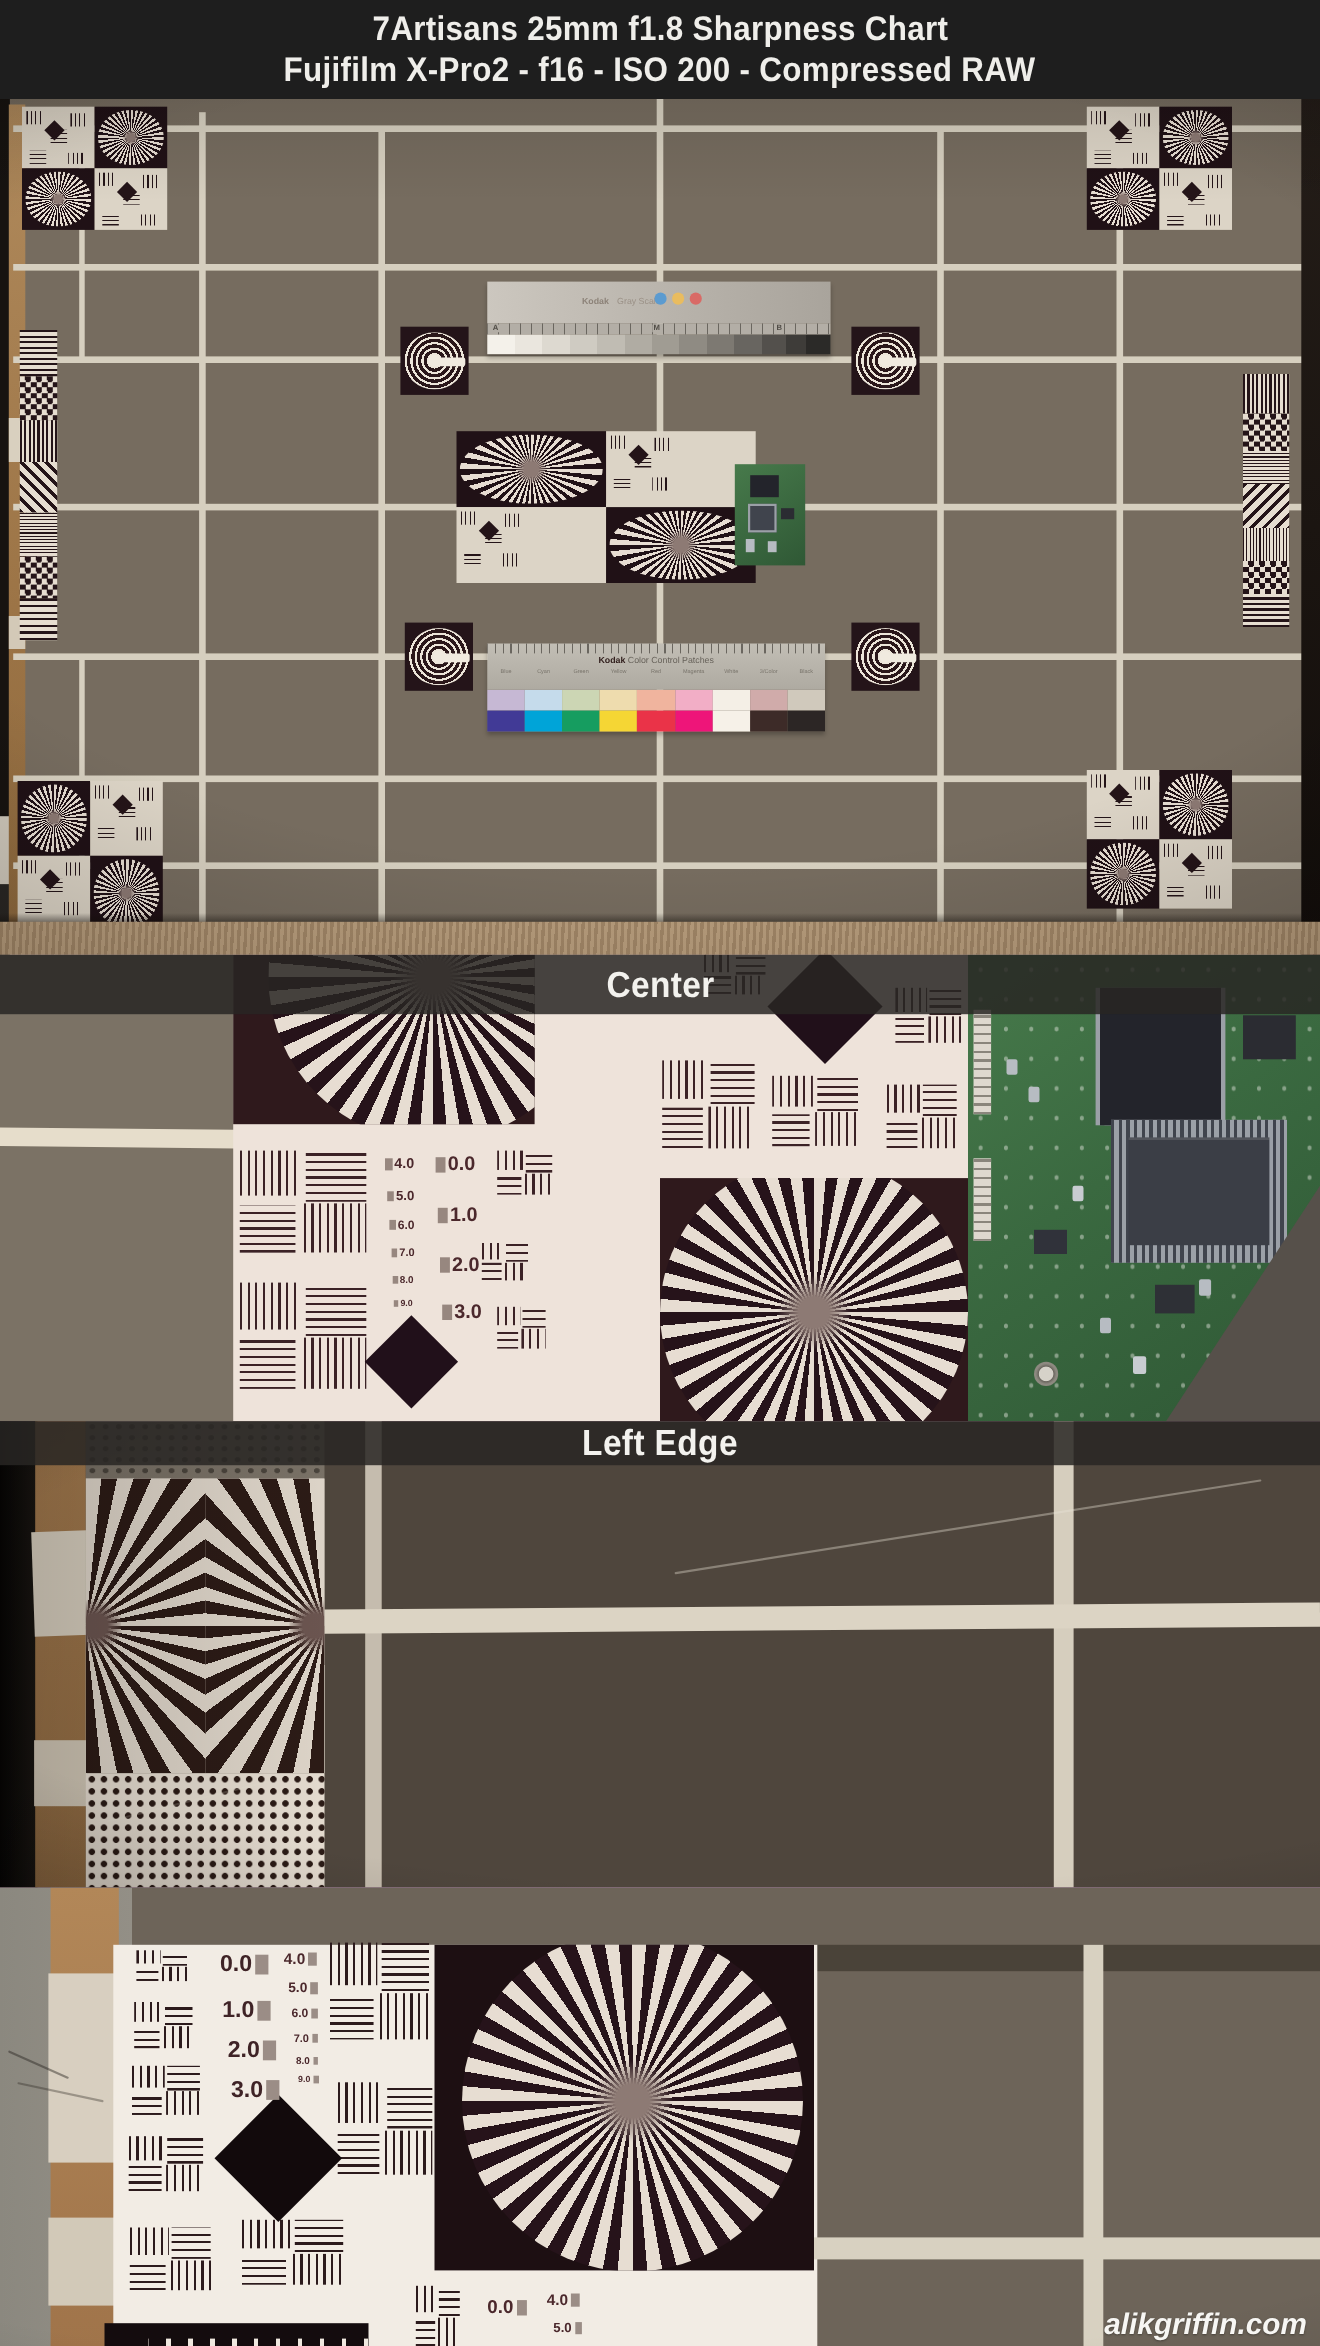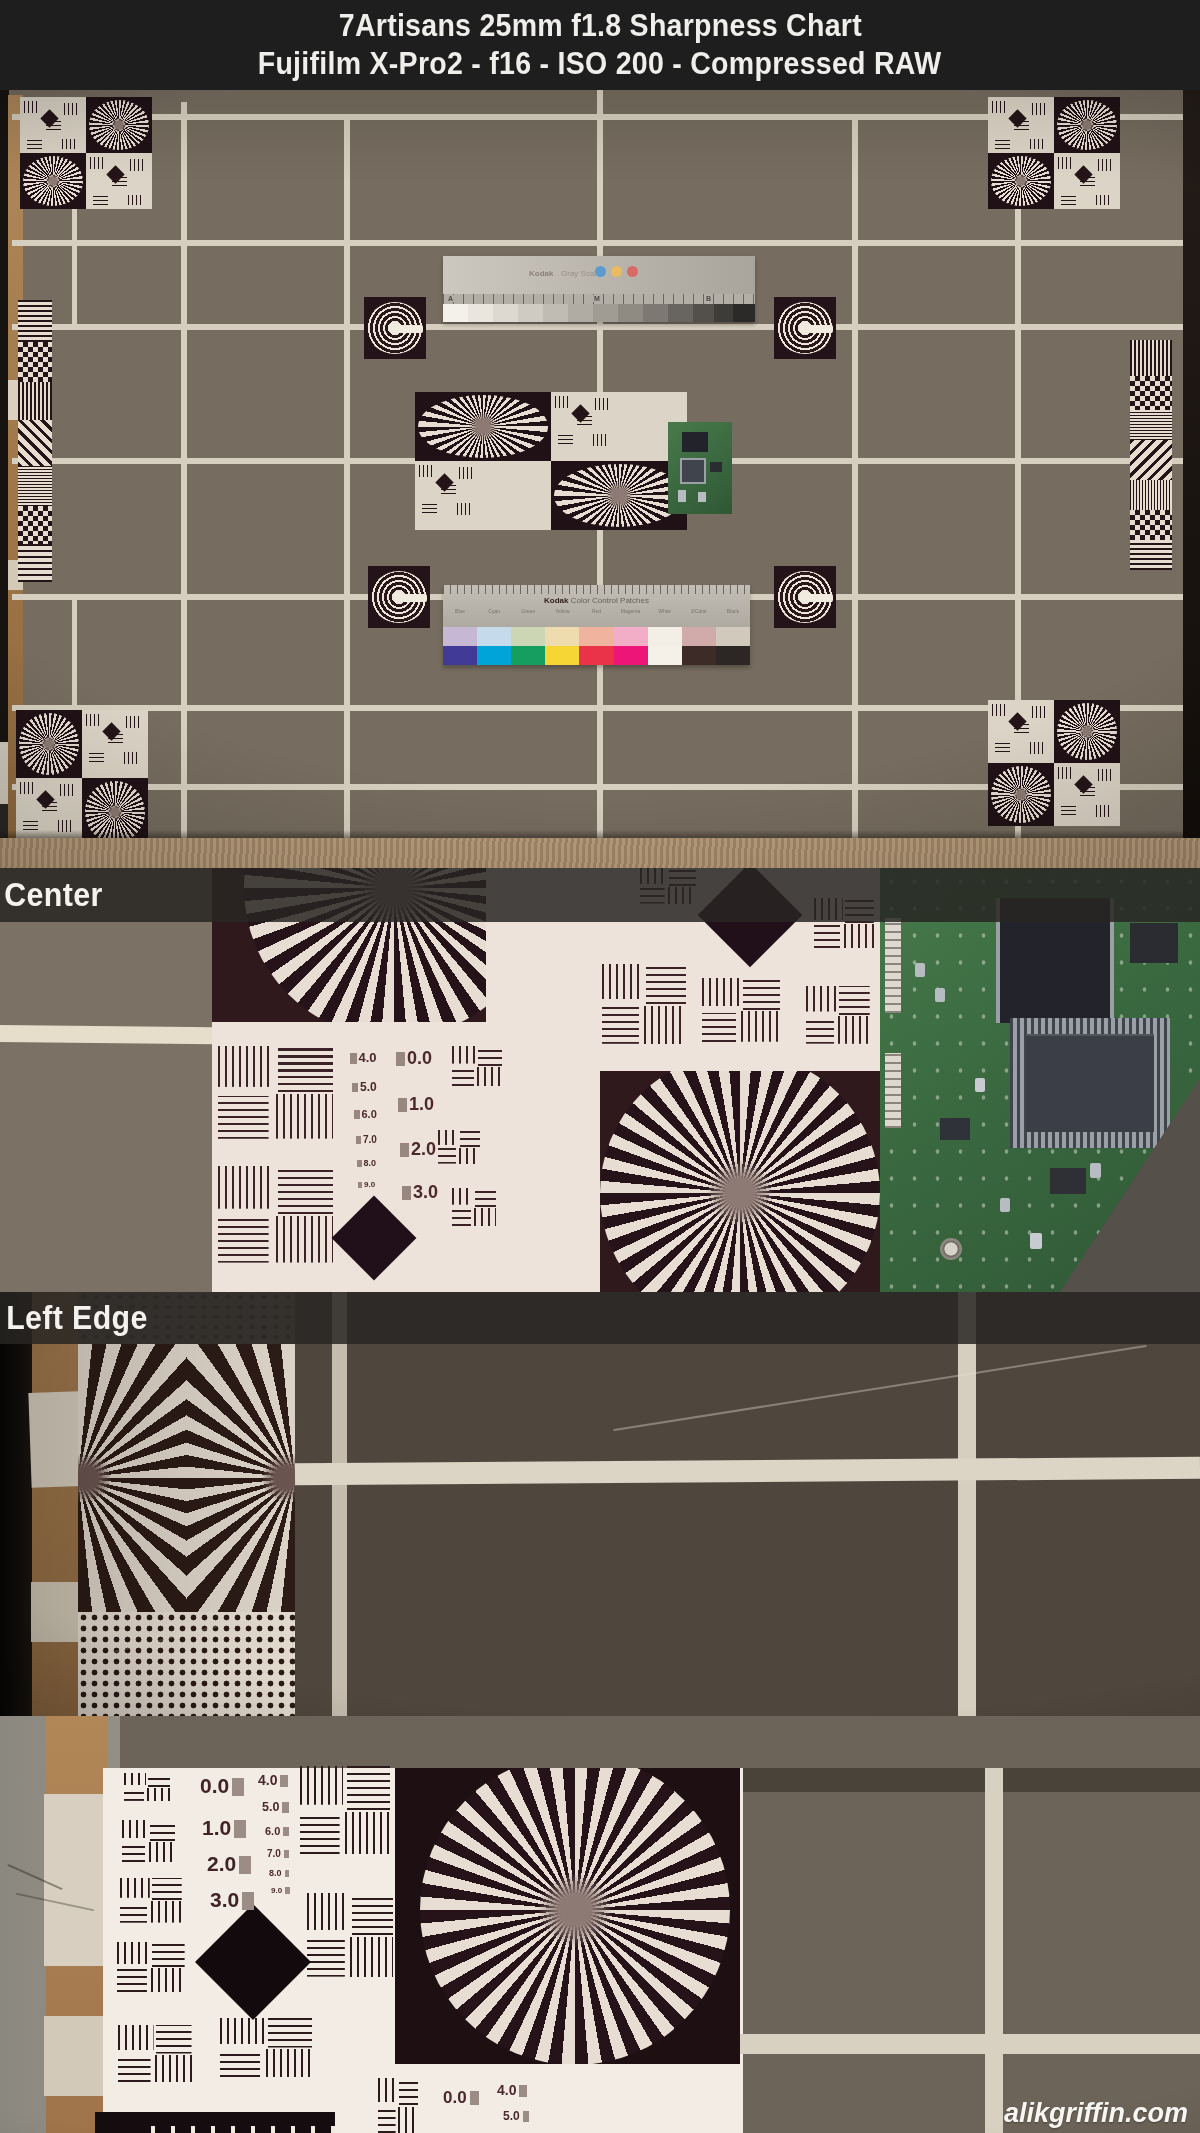--- a/index.html
+++ b/index.html
@@ -9,21 +9,21 @@
 
   
   #header{position:absolute;left:0;top:0;width:1200px;height:90px;background:#1e1e1e;
           display:flex;flex-direction:column;align-items:center;justify-content:center;z-index:40;}
   #header .hline{font-size:31px;font-weight:bold;color:#efeeea;line-height:38px;
                  transform:scaleX(.92);letter-spacing:.3px;white-space:nowrap;}
 
   
   .section{position:absolute;left:0;width:1200px;overflow:hidden;}
   .band{position:absolute;left:0;right:0;top:0;background:rgba(40,38,35,.85);
-        display:flex;align-items:center;justify-content:flex-start;z-index:30;}
+        display:flex;align-items:center;justify-content:center;z-index:30;}
   .band span{font-size:33px;font-weight:bold;color:#f3f2ee;transform:scaleX(.92);letter-spacing:.4px;}
   .vig{position:absolute;inset:0;pointer-events:none;z-index:20;}
 
   .gl{position:absolute;background:#d6cfbf;z-index:2;}
   .sb{position:absolute;border-radius:50%;
       background:radial-gradient(circle,#8d7a74 0 7%,rgba(141,122,116,0) 17%),
                  repeating-conic-gradient(#e7ddd2 0 5deg,#26131a 5deg 10deg);}
   .diamond{position:absolute;background:#21101a;transform:rotate(45deg);z-index:3;}
 
   
@@ -350,21 +350,21 @@
     </div>
     <div class="abs" style="left:78px;top:320px;width:217px;height:104px;background:#e4dbcf;background-image:radial-gradient(#2b1b16 2.6px,transparent 3.2px);background-size:11px 11px;"></div>
 
     <div class="abs" style="left:332px;top:0;width:15px;height:424px;background:#cfc7b7;opacity:.92;"></div>
     <div class="abs" style="left:958px;top:0;width:18px;height:424px;background:#d6cebe;"></div>
     <div class="abs" style="left:295px;top:168px;width:905px;height:22px;background:#dcd4c4;transform:rotate(-.4deg);"></div>
     <div class="scratch" style="left:610px;top:95px;width:540px;transform:rotate(-9deg);"></div>
     <div class="scratch" style="left:95px;top:345px;width:150px;opacity:.5;transform:rotate(-14deg);"></div>
 
     <div class="vig" style="background:radial-gradient(120% 100% at 60% 45%,rgba(0,0,0,0) 55%,rgba(0,0,0,.32) 100%),linear-gradient(90deg,rgba(0,0,0,.18),rgba(0,0,0,0) 25%);"></div>
-    <div class="band" style="height:52px;">
+    <div class="band" style="height:40px;">
       <span>Left Edge</span>
     </div>
   </div>
 
   <div class="section" id="crop-topleft" style="top:1716px;height:417px;background:#6d6459;">
 
     <div class="abs" style="left:0;top:0;width:120px;height:417px;background:linear-gradient(90deg,#8b887f,#938f86);"></div>
     <div class="scratch" style="left:5px;top:160px;width:60px;background:rgba(40,35,30,.45);transform:rotate(24deg);"></div>
     <div class="scratch" style="left:15px;top:185px;width:80px;background:rgba(40,35,30,.35);transform:rotate(12deg);"></div>
 

